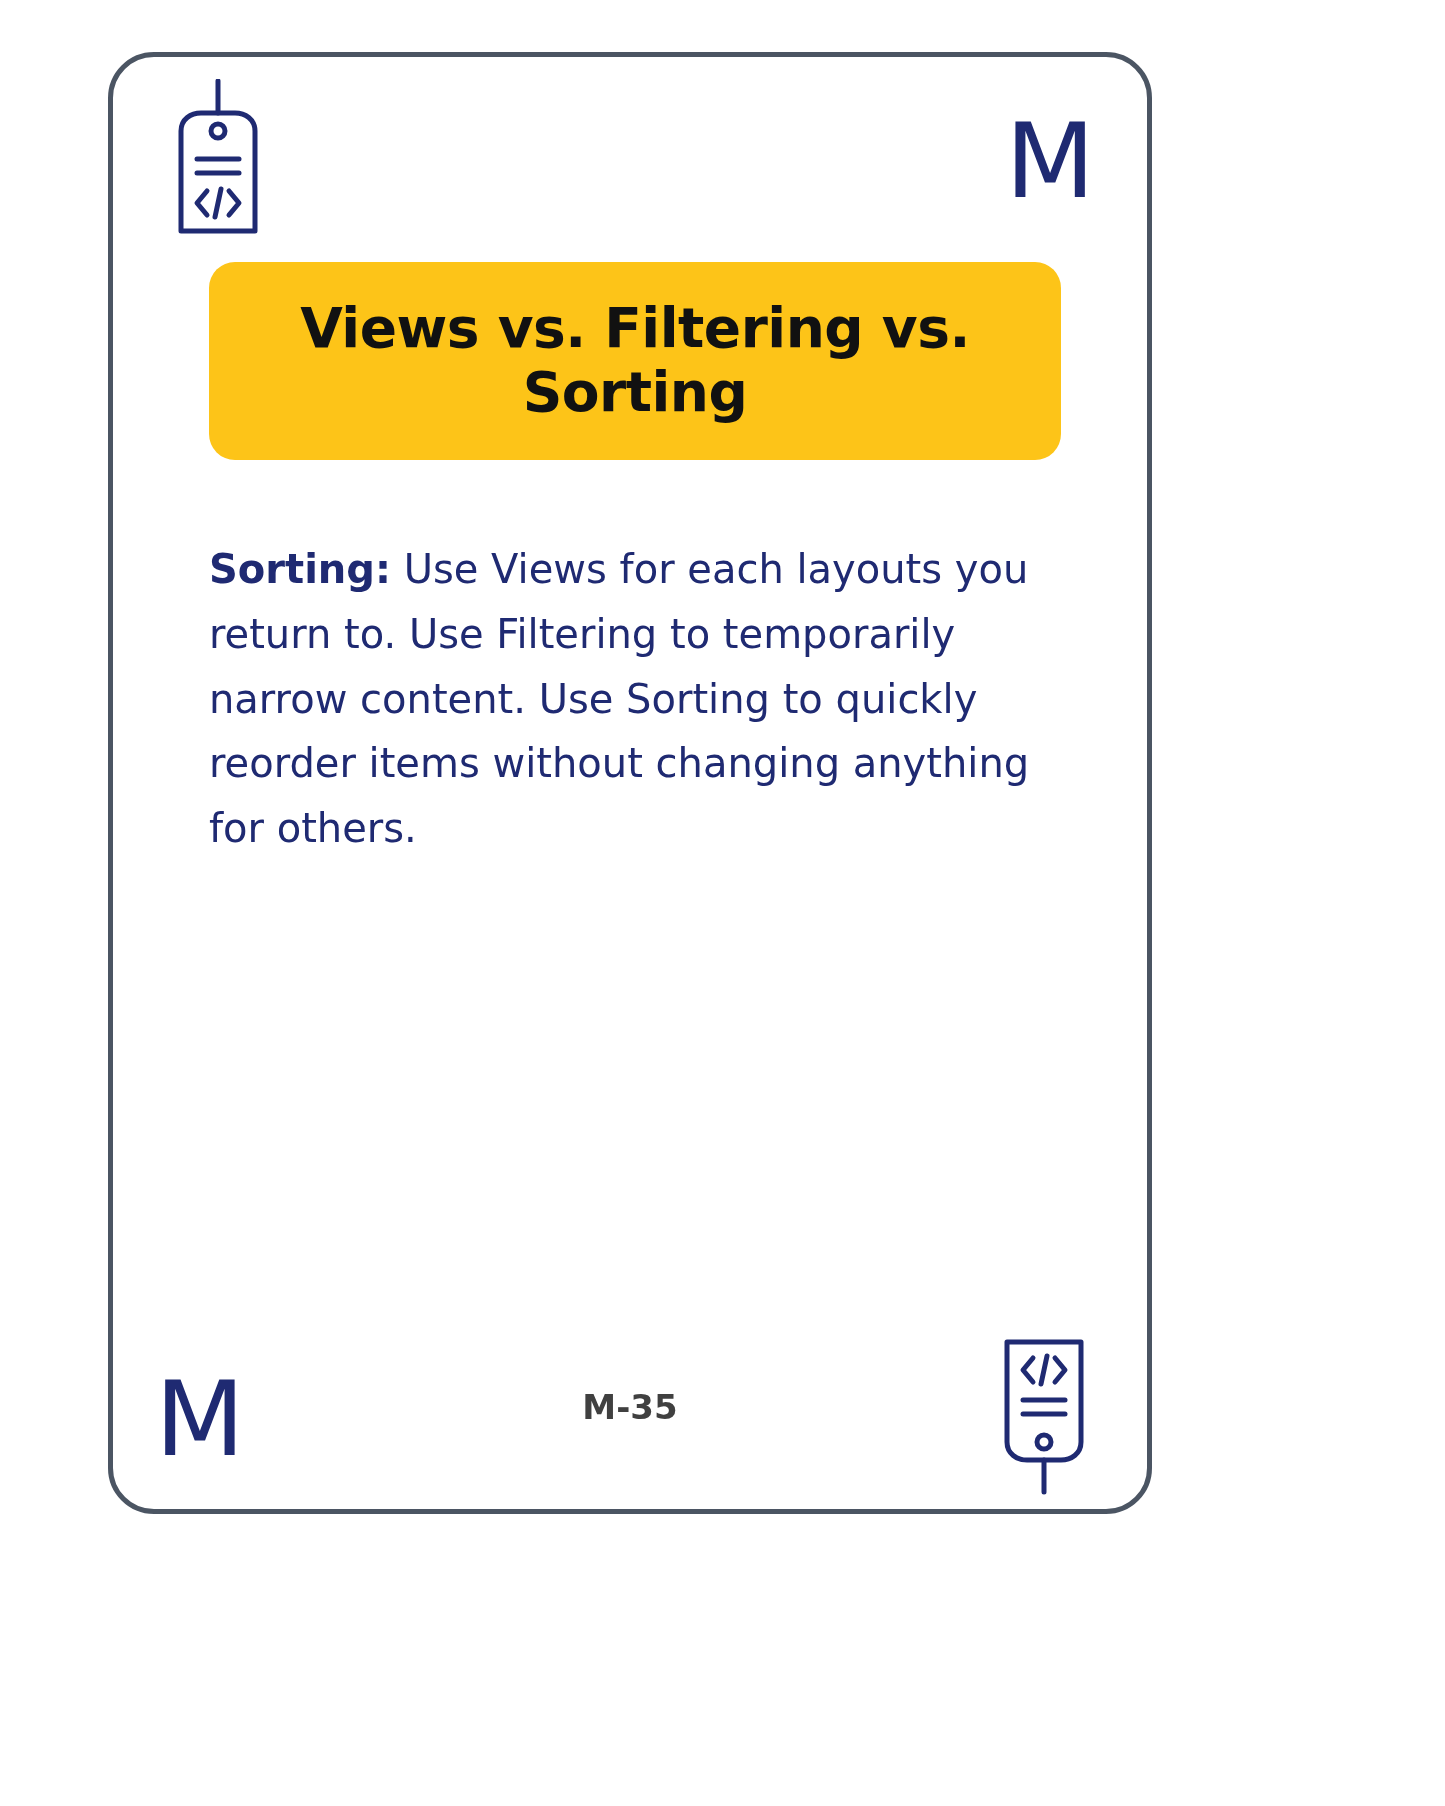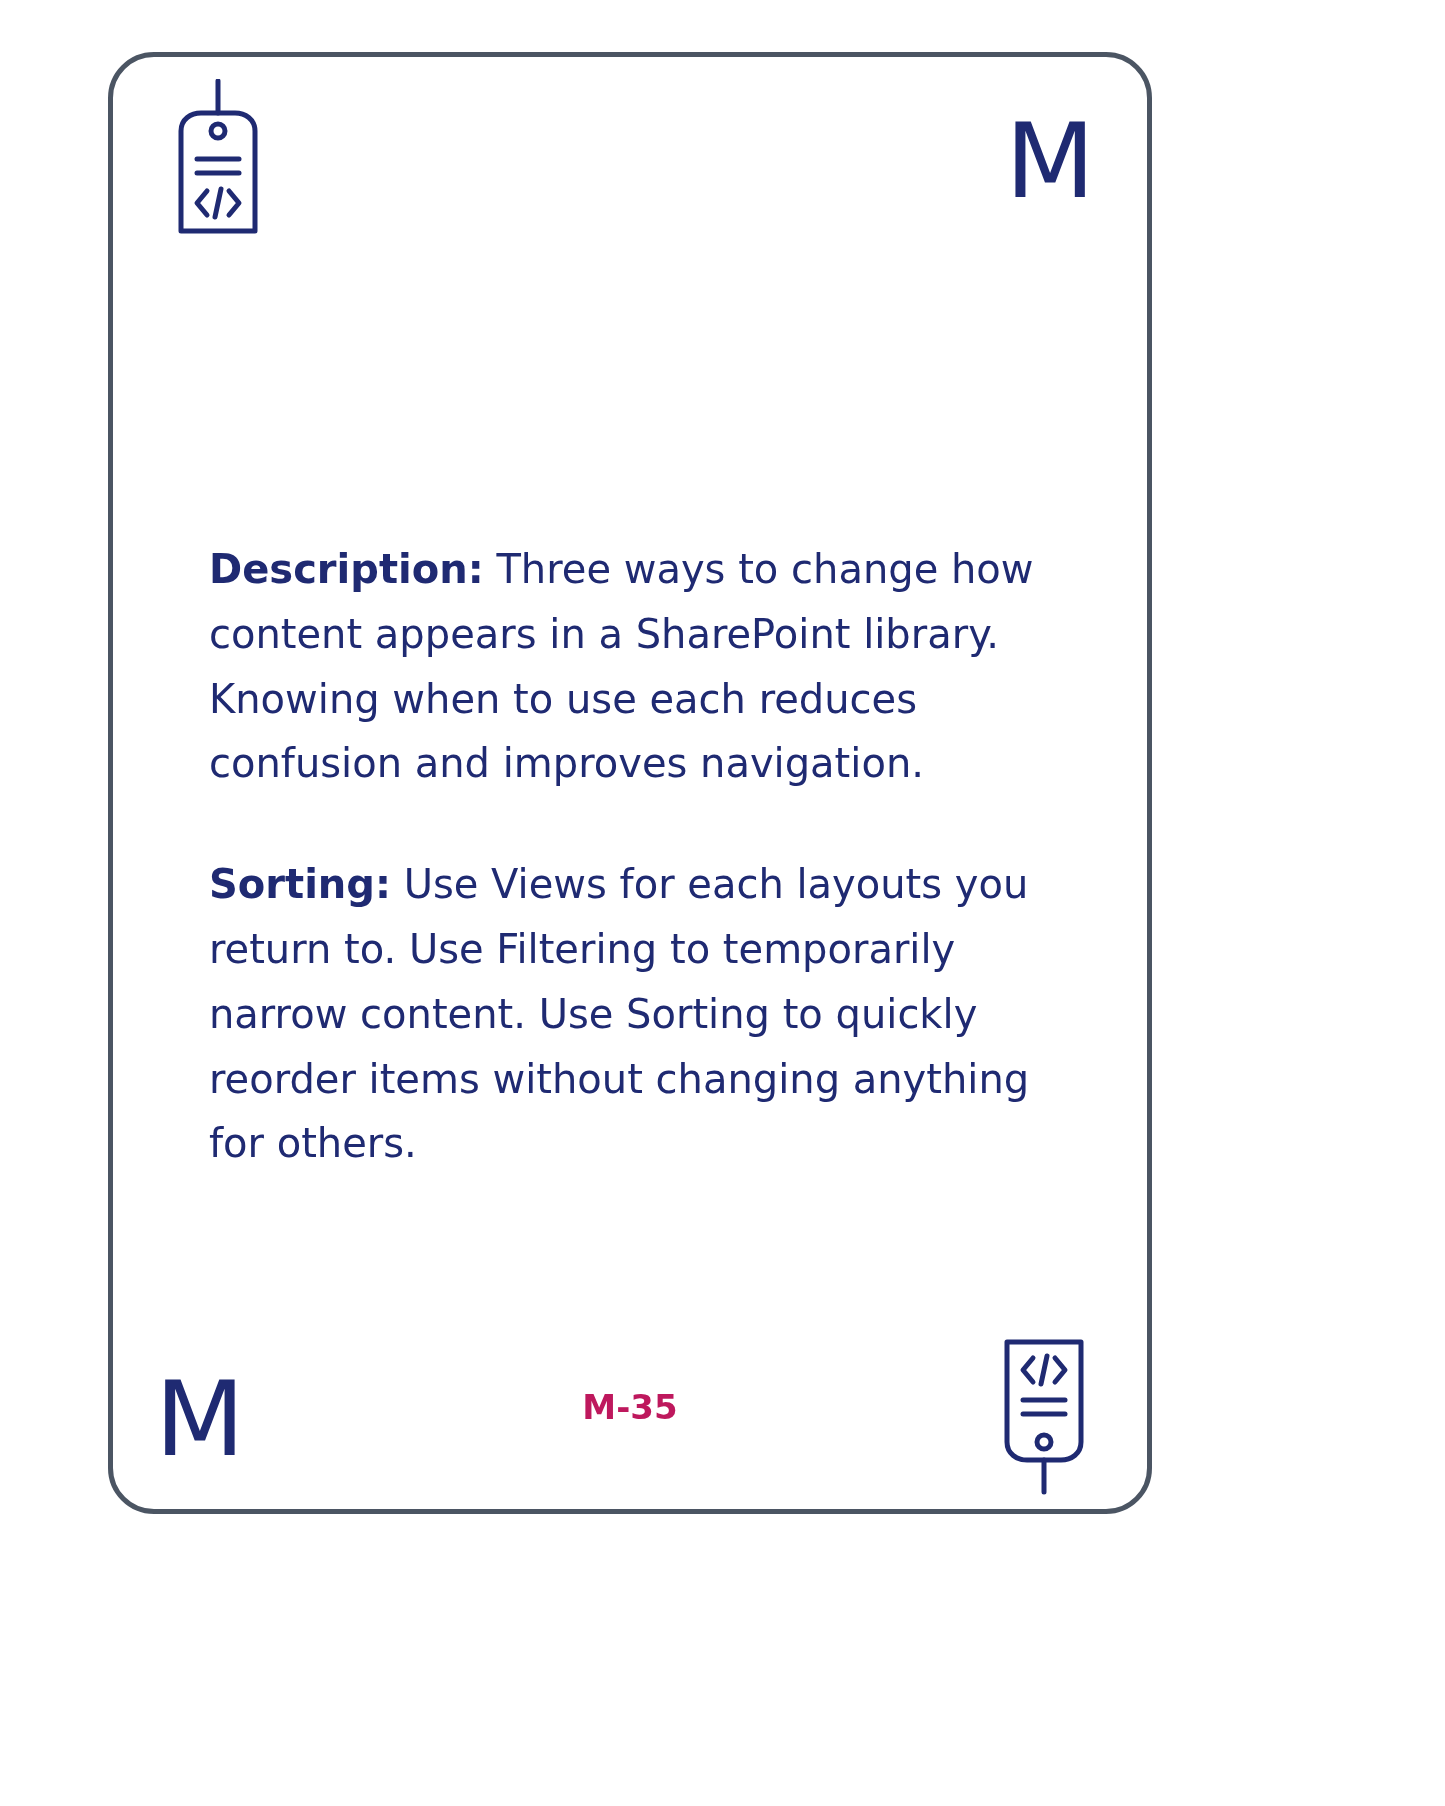--- a/index.html
+++ b/index.html
@@ -93,21 +93,21 @@
     color: #1f2a72;
     font-family: "DejaVu Sans", sans-serif;
   }
   .card-code {
     position: absolute;
     left: 0;
     right: 0;
     bottom: 82px;
     text-align: center;
     font-size: 34px;
-    color: #be185d;
+    color: #404040;
     font-weight: bold;
     font-family: "DejaVu Sans", sans-serif;
   }
   .tag-icon-br {
     position: absolute;
     right: 48px;
     bottom: 10px;
     width: 110px;
     height: 180px;
   }
@@ -126,25 +126,25 @@
         <path d="M34 80 L76 80"></path>
         <path d="M34 94 L76 94"></path>
         <path d="M44 112 L34 124 L44 136"></path>
         <path d="M66 112 L76 124 L66 136"></path>
         <path d="M58 110 L52 138"></path>
       </svg>
     </div>
 
     <div class="m-top-right">M</div>
 
+    <div class="title-banner">
+      <div class="title-text">Views vs. Filtering vs. Sorting</div>
+    </div>
 
     <div class="body-block">
-      <p>
-        <span class="lead">Description:</span><span> Three ways to change how content appears in a SharePoint library. Knowing when to use each reduces confusion and improves navigation.</span>
-      </p>
       <p>
         <span class="lead">Sorting:</span><span> Use Views for each layouts you return to. Use Filtering to temporarily narrow content. Use Sorting to quickly reorder items without changing anything for others.</span>
       </p>
     </div>
 
     <div class="m-bottom-left">M</div>
 
     <div class="card-code">M-35</div>
 
     <div class="tag-icon-br">

